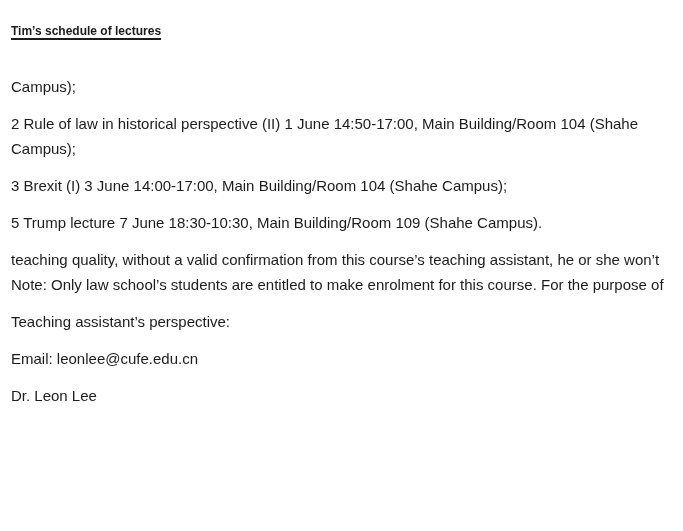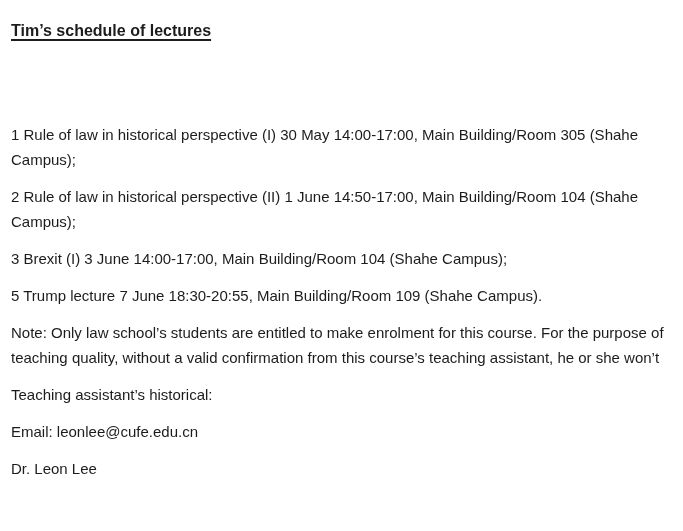--- a/index.html
+++ b/index.html
@@ -8,24 +8,24 @@
     height: 531px;
     overflow: hidden;
     background: #ffffff;
     font-family: "Liberation Sans", "DejaVu Sans", sans-serif;
     color: #1c1c1c;
   }
   .doc {
     padding: 22px 10px 0 11px;
   }
   .title {
-    font-size: 16px;
+    font-size: 12px;
     font-weight: bold;
     line-height: 18px;
-    margin: 0 0 82px 0;
+    margin: 0 0 34px 0;
     text-decoration: underline;
     text-decoration-thickness: 2px;
     text-underline-offset: 3px;
   }
   .para {
     margin: 0 0 12px 0;
     font-size: 15px;
   }
   .line {
     line-height: 25px;
@@ -33,45 +33,44 @@
   }
 </style>
 </head>
 <body style="background: rgb(255, 255, 255); color: rgb(28, 28, 28);">
 
 <div class="doc">
 
   <h1 class="title">Tim’s schedule of lectures</h1>
 
   <div class="para">
-    <div class="line">1 Rule of law in historical perspective (I) 30 May 14:00-17:00, Main Building/Room 305 (Shahe</div>
     <div class="line">Campus);</div>
   </div>
 
   <div class="para">
     <div class="line">2 Rule of law in historical perspective (II) 1 June 14:50-17:00, Main Building/Room 104 (Shahe</div>
     <div class="line">Campus);</div>
   </div>
 
   <div class="para">
     <div class="line">3 Brexit (I) 3 June 14:00-17:00, Main Building/Room 104 (Shahe Campus);</div>
   </div>
 
 
   <div class="para">
-    <div class="line">5 Trump lecture 7 June 18:30-20:55, Main Building/Room 109 (Shahe Campus).</div>
+    <div class="line">5 Trump lecture 7 June 18:30-10:30, Main Building/Room 109 (Shahe Campus).</div>
   </div>
 
   <div class="para">
+    <div class="line">teaching quality, without a valid confirmation from this course’s teaching assistant, he or she won’t</div>
     <div class="line">Note: Only law school’s students are entitled to make enrolment for this course. For the purpose of</div>
-    <div class="line">teaching quality, without a valid confirmation from this course’s teaching assistant, he or she won’t</div>
   </div>
 
   <div class="para">
-    <div class="line">Teaching assistant’s historical:</div>
+    <div class="line">Teaching assistant’s perspective:</div>
   </div>
 
   <div class="para">
     <div class="line">Email: leonlee@cufe.edu.cn</div>
   </div>
 
   <div class="para">
     <div class="line">Dr. Leon Lee</div>
   </div>
 

